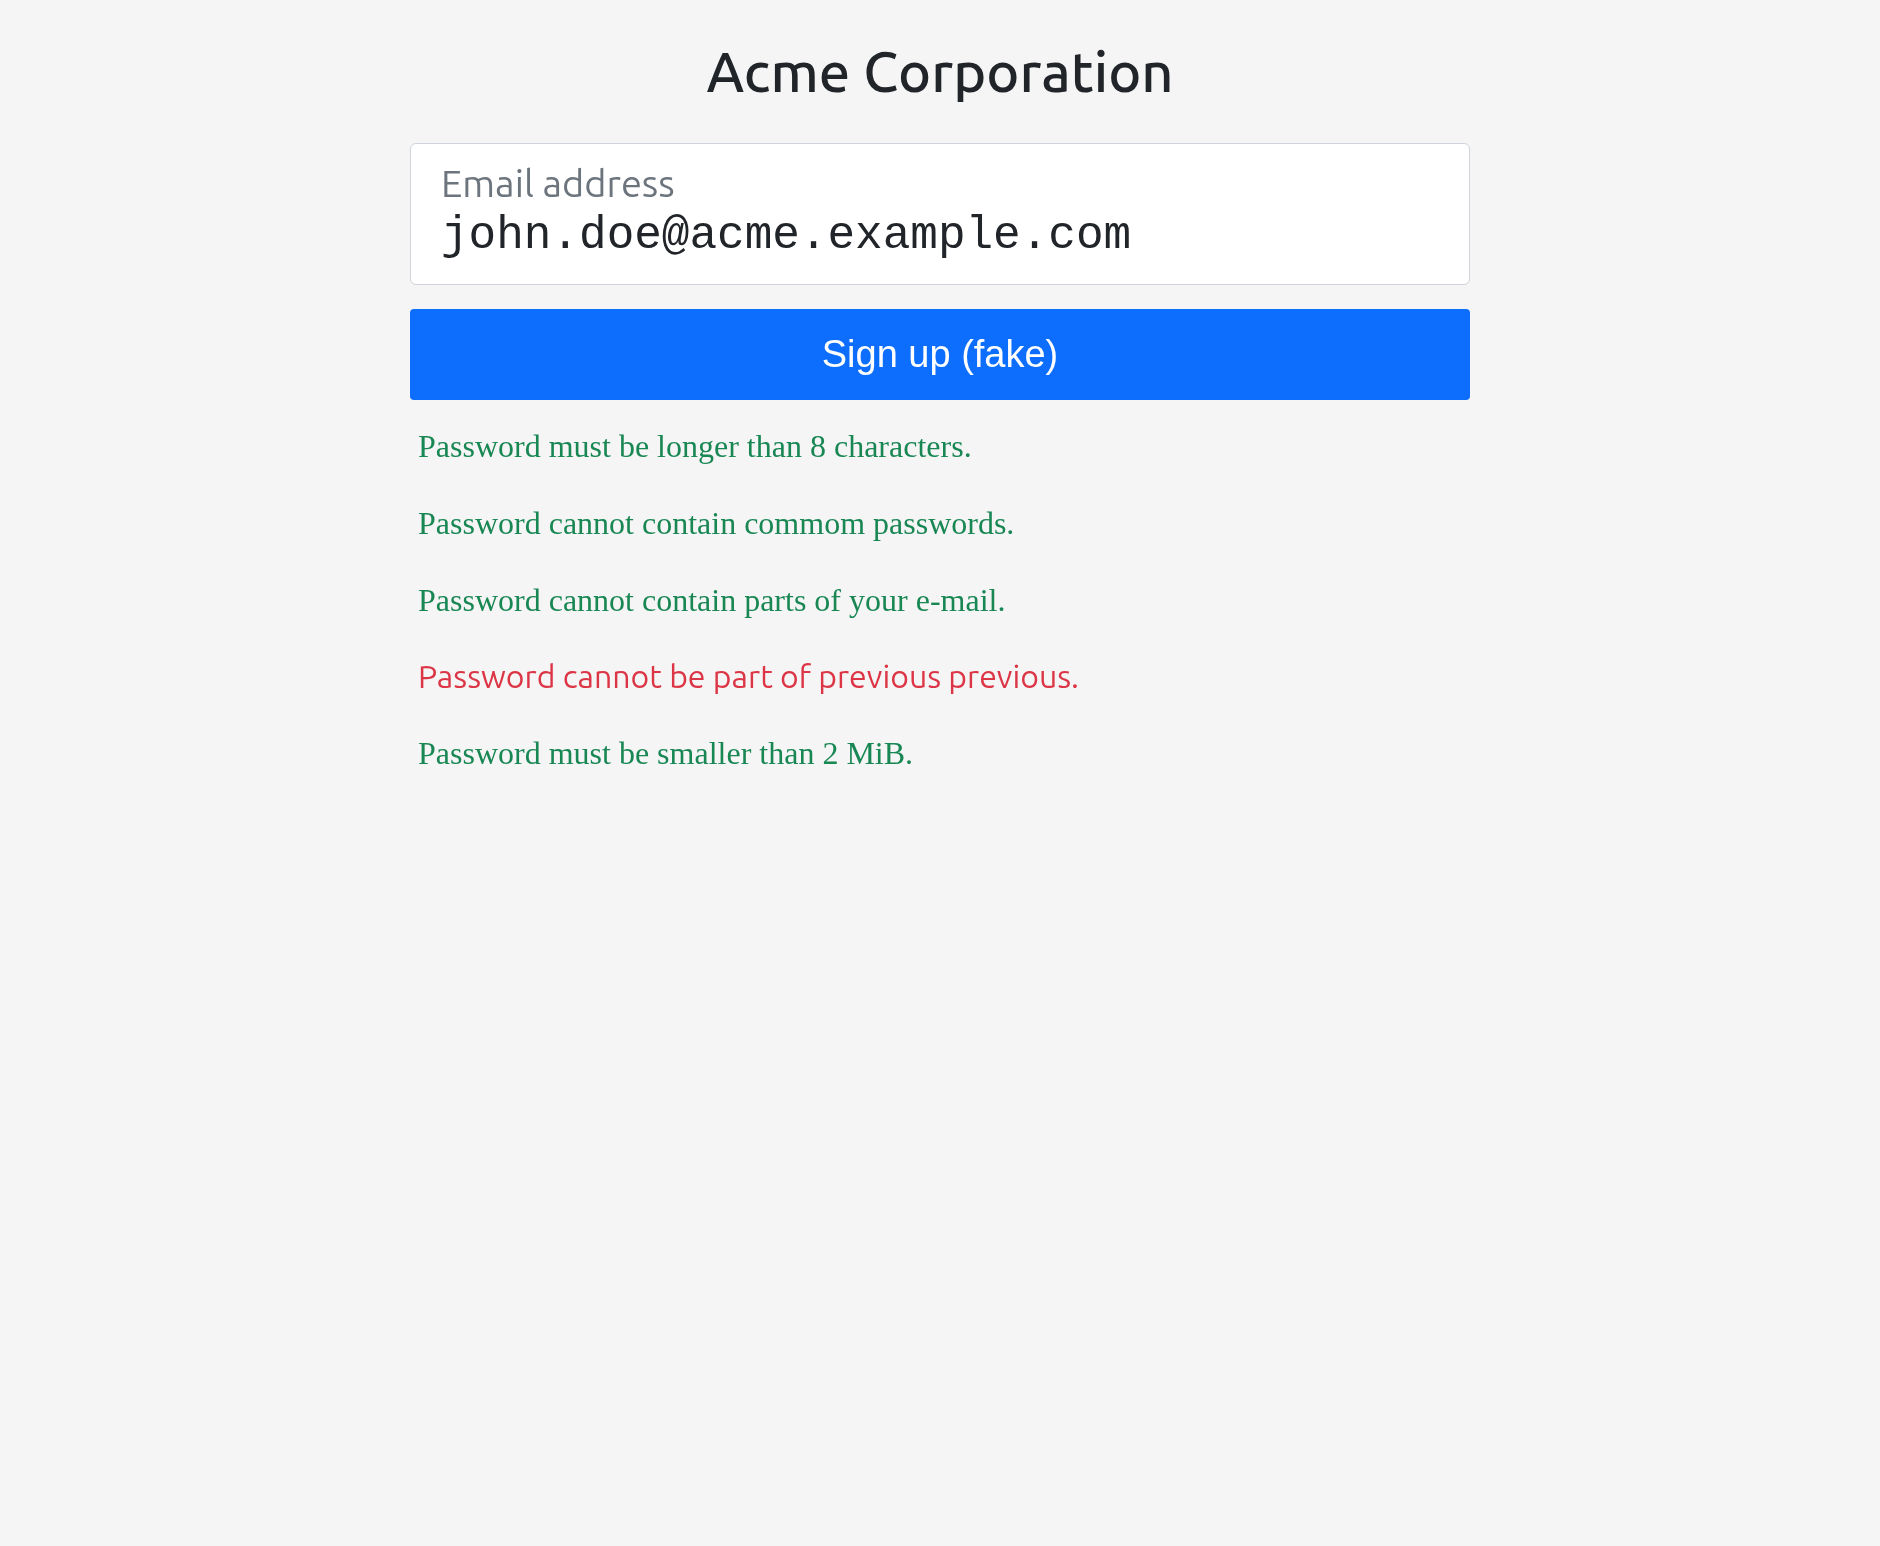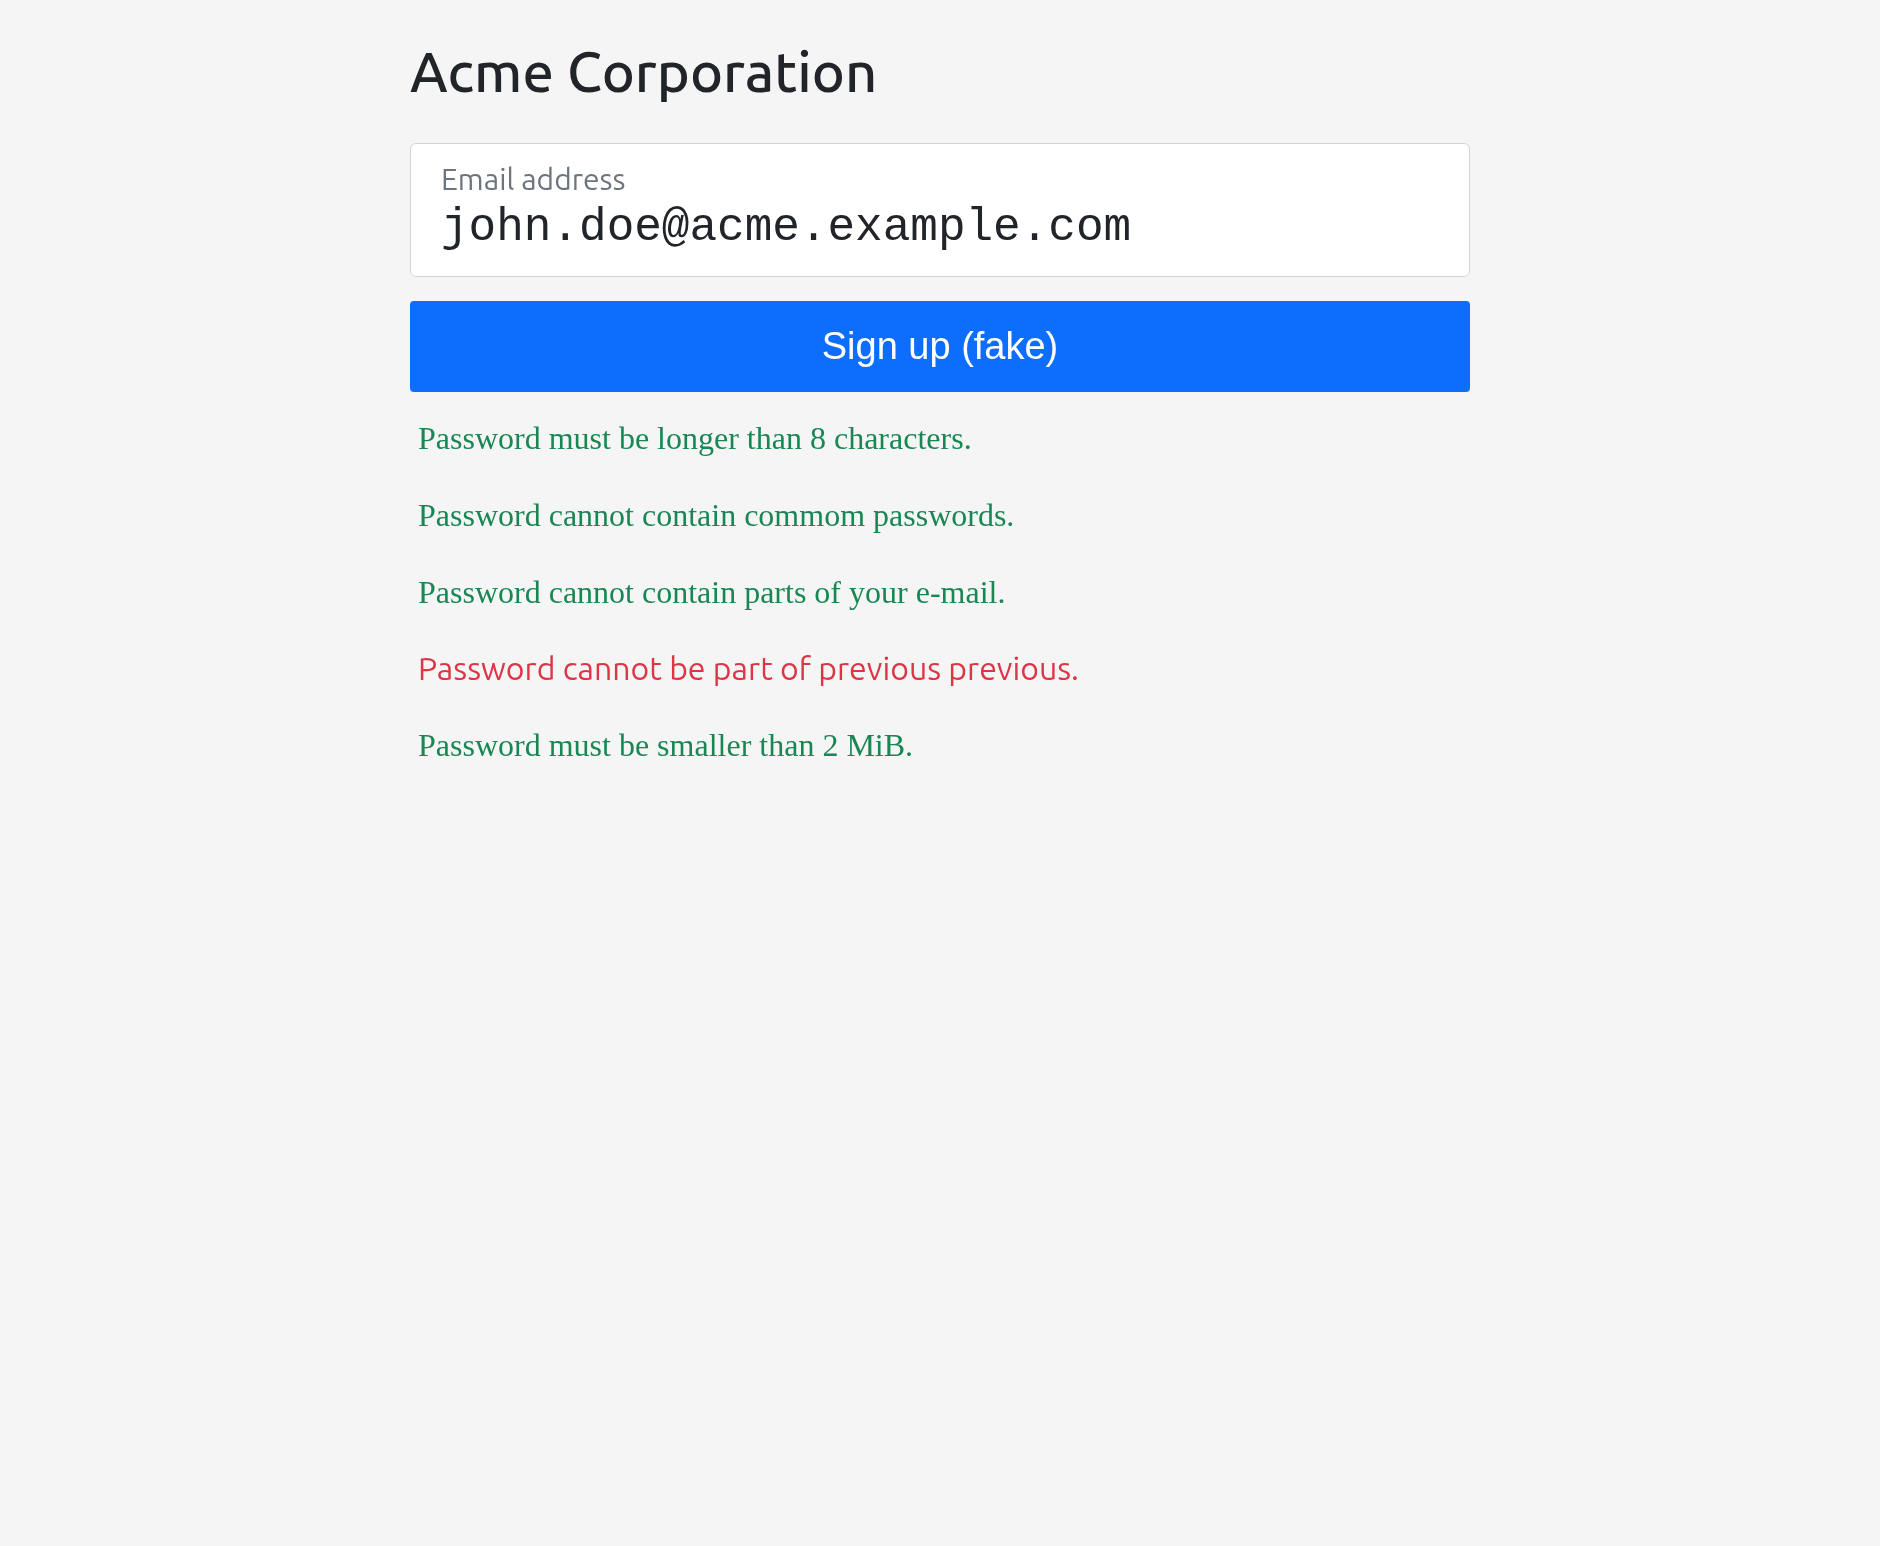--- a/index.html
+++ b/index.html
@@ -11,21 +11,21 @@
       font-family: -apple-system, BlinkMacSystemFont, "Segoe UI", Ubuntu, "Helvetica Neue", sans-serif;
       background-color: #f5f5f5;
       padding: 40px 0;
     }
     .container {
       max-width: 1100px;
       margin: 0 auto;
       padding: 0 20px;
     }
     h1 {
-      text-align: left;
+      text-align: center;
       font-size: 56px;
       font-weight: 500;
       color: #212529;
       margin-bottom: 40px;
     }
     .form-group {
       background-color: #ffffff;
       border: 1px solid #ced4da;
       border-radius: 6px;
       overflow: hidden;
@@ -34,21 +34,21 @@
     .input-wrapper {
       position: relative;
       border-bottom: 1px solid #ced4da;
       padding: 18px 30px 22px 30px;
     }
     .input-wrapper:last-child {
       border-bottom: none;
     }
     .input-label {
       display: block;
-      font-size: 30px;
+      font-size: 38px;
       color: #6c757d;
       margin-bottom: 6px;
     }
     .input-field {
       width: 100%;
       border: none;
       outline: none;
       font-size: 46px;
       color: #212529;
       background: transparent;

